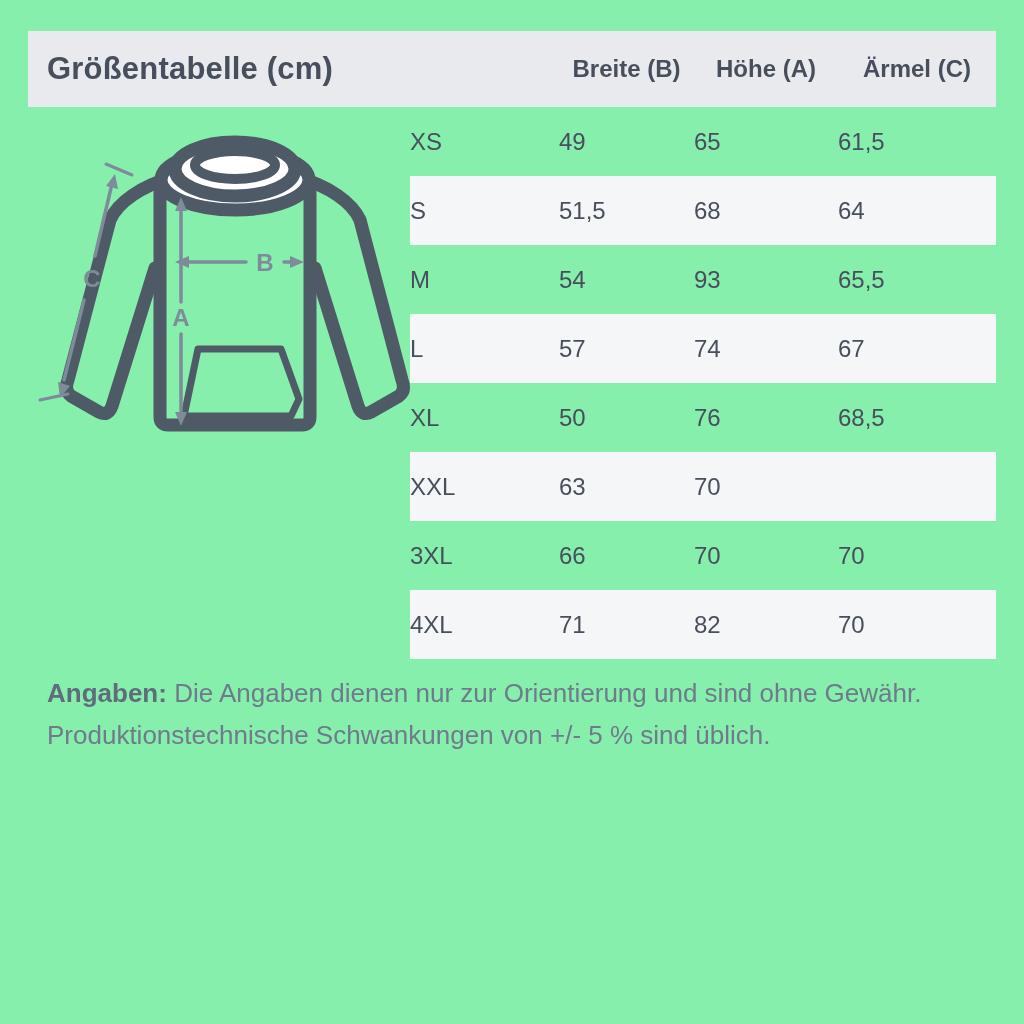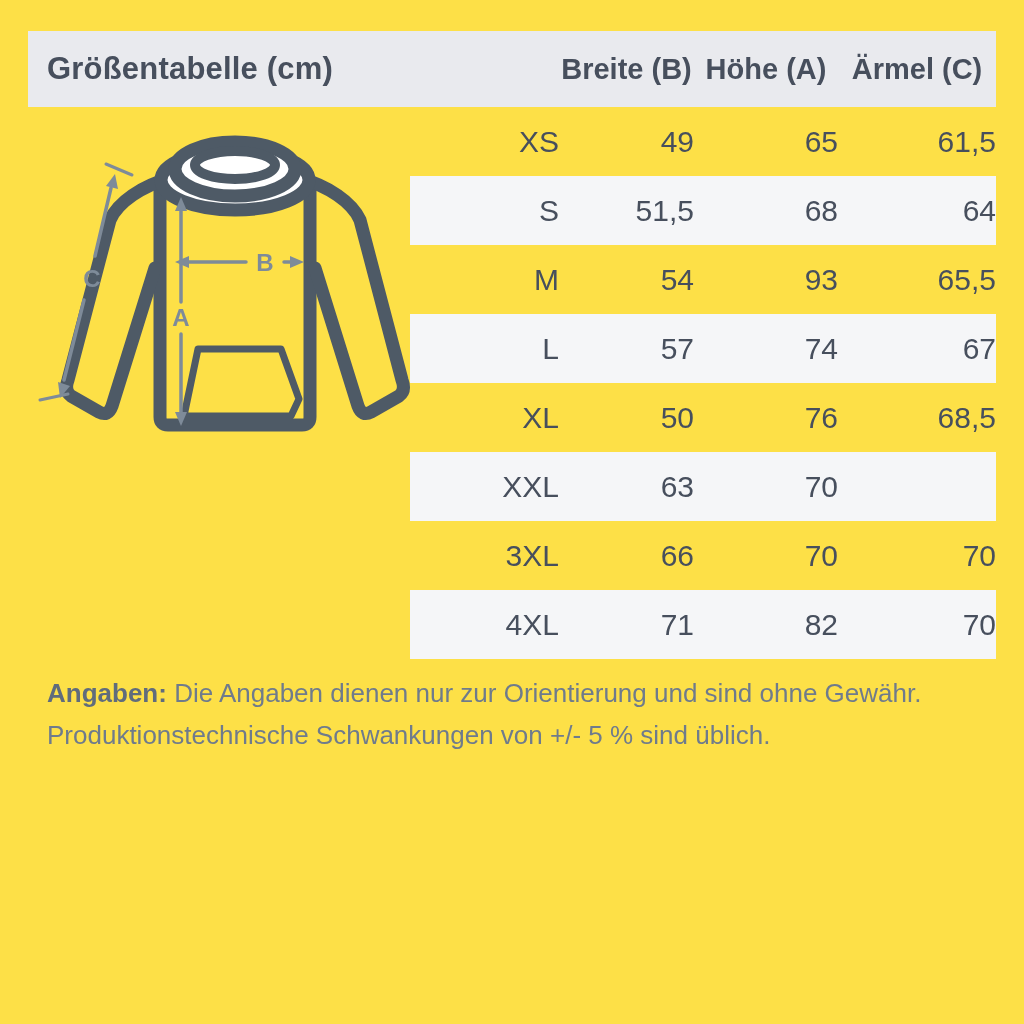--- a/index.html
+++ b/index.html
@@ -4,21 +4,21 @@
 <style>
   * { margin: 0; padding: 0; box-sizing: border-box; }
   html, body { background: #ffffff; }
   body {
     width: 1024px; height: 1024px;
     position: relative;
     font-family: "Liberation Sans", sans-serif;
     color: #474f5d;
     overflow: hidden;
   }
-  .canvas { position: absolute; inset: 0; background: #fde047; }
+  .canvas { position: absolute; inset: 0; background: #86efac; }
 
   
   .header-bar {
     position: absolute;
     left: 28px; top: 31px;
     width: 968px; height: 76px;
     background: #e9eaee;
   }
   .title {
     position: absolute; left: 19px; top: 0; height: 76px;
@@ -28,40 +28,40 @@
   }
   .head-cols {
     position: absolute; left: 382px; top: 0;
     width: 586px; height: 76px;
     display: grid;
     grid-template-columns: 149px 135px 144px 158px;
     align-items: center;
   }
   .hcell {
     text-align: center;
-    font-size: 29px; font-weight: bold; color: #474f5d;
+    font-size: 24px; font-weight: bold; color: #474f5d;
     white-space: nowrap;
   }
 
   
   .size-table {
     position: absolute;
     left: 410px; top: 107px;
     width: 586px;
   }
   .trow {
     height: 69px;
     display: grid;
     grid-template-columns: 149px 135px 144px 158px;
     align-items: center;
   }
   .trow:nth-child(even) { background: #f5f6f8; }
   .tcell {
-    text-align: right;
-    font-size: 30px; color: #474f5d;
+    text-align: left;
+    font-size: 24px; color: #474f5d;
     white-space: nowrap;
   }
 
   
   .diagram {
     position: absolute;
     left: 36px; top: 128px;
     width: 380px; height: 322px;
   }
   .diagram text {

